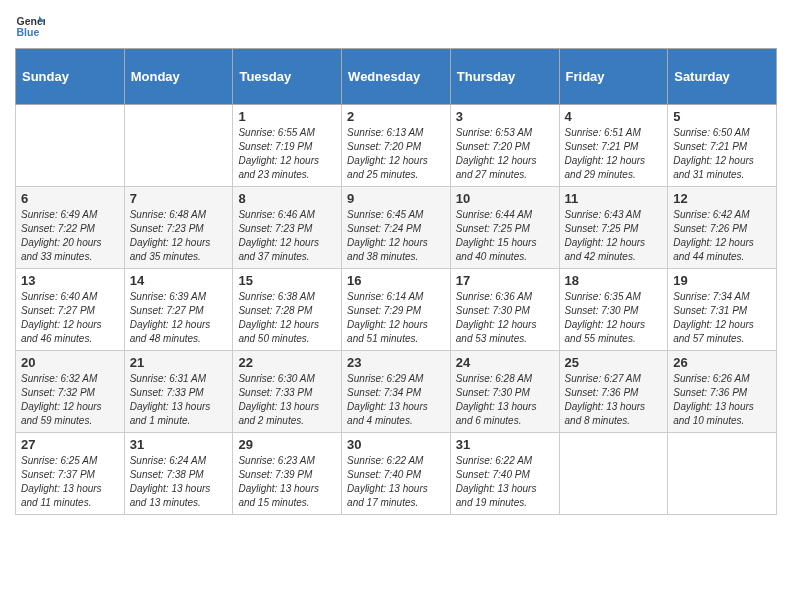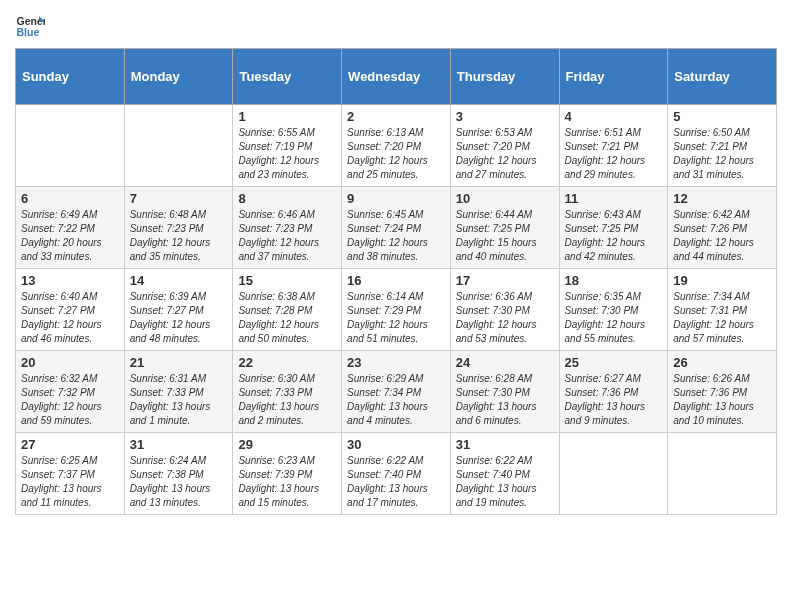--- a/index.html
+++ b/index.html
@@ -320,21 +320,21 @@
           <span>Sunrise: 6:28 AM</span><br>
           <span>Sunset: 7:30 PM</span><br>
           <span>Daylight: 13 hours and 6 minutes.</span>
         </div>
       </td>
           <td>
         <span class="day-number">25</span>
         <div class="cell-content">
           <span>Sunrise: 6:27 AM</span><br>
           <span>Sunset: 7:36 PM</span><br>
-          <span>Daylight: 13 hours and 9 minutes.</span>
+          <span>Daylight: 13 hours and 8 minutes.</span>
         </div>
       </td>
           <td>
         <span class="day-number">26</span>
         <div class="cell-content">
           <span>Sunrise: 6:26 AM</span><br>
           <span>Sunset: 7:36 PM</span><br>
           <span>Daylight: 13 hours and 10 minutes.</span>
         </div>
       </td>

